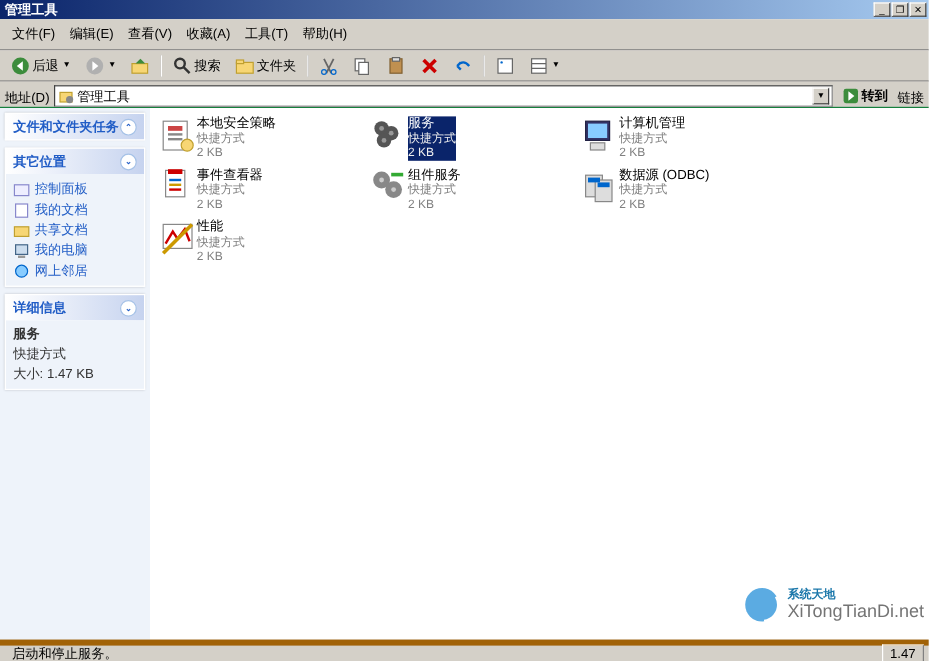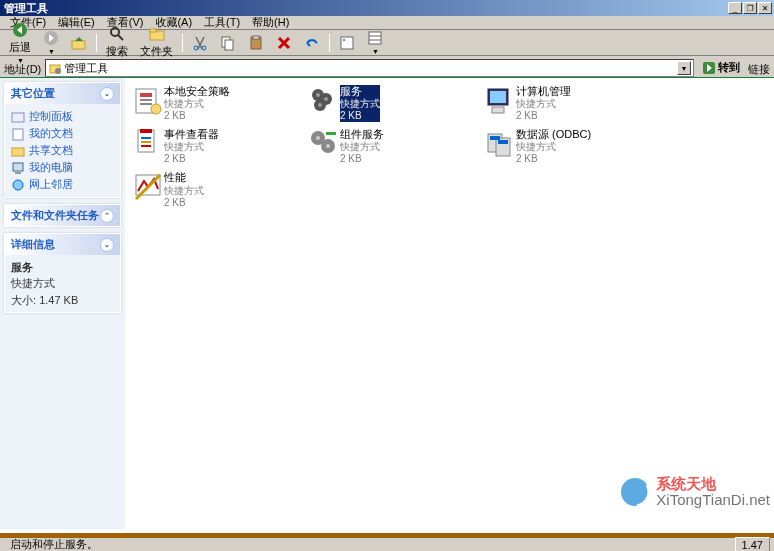--- a/index.html
+++ b/index.html
@@ -1,23 +1,23 @@
 <!DOCTYPE html>
 <html><head>
 <meta charset="utf-8">
 <style>
 * { margin: 0; padding: 0; box-sizing: border-box; font-family: "SimSun", "Microsoft YaHei", Tahoma, sans-serif; font-size: 11px; }
 body { width: 774px; height: 551px; background: #fff; position: relative; overflow: hidden; }
 .titlebar { height: 16px; background: linear-gradient(to right, #0a246a, #a6caf0); color: #fff; display: flex; align-items: center; padding: 0 2px; }
 .titlebar .title { flex: 1; padding-left: 2px; font-weight: bold; }
 .titlebar .wbtn { width: 14px; height: 12px; background: #d4d0c8; border: 1px solid #fff; border-right-color: #404040; border-bottom-color: #404040; margin-left: 1px; font-size: 8px; display: flex; align-items: center; justify-content: center; color: #000; cursor: pointer; }
-.menubar { height: 14px; background: #d4d0c8; display: flex; align-items: center; padding: 0 4px; border-bottom: 1px solid #808080; }
+.menubar { height: 26px; background: #d4d0c8; display: flex; align-items: center; padding: 0 4px; border-bottom: 1px solid #808080; }
 .menubar .menu-item { padding: 2px 6px; cursor: pointer; }
 .toolbar { height: 26px; background: #d4d0c8; display: flex; align-items: center; padding: 0 4px; gap: 2px; border-bottom: 1px solid #808080; }
-.toolbar .tbtn { display: flex; align-items: center; gap: 2px; padding: 2px 4px; cursor: pointer; border: 1px solid transparent; flex-direction: column; }
+.toolbar .tbtn { display: flex; align-items: center; gap: 2px; padding: 2px 4px; cursor: pointer; border: 1px solid transparent; }
 .toolbar .sep { width: 1px; height: 18px; background: #808080; border-right: 1px solid #fff; margin: 0 2px; }
 .toolbar svg { width: 16px; height: 16px; }
 .drop { font-size: 7px; margin-left: 1px; }
 .addressbar { height: 22px; background: #d4d0c8; display: flex; align-items: flex-end; padding: 0 4px; gap: 4px; border-bottom: 1px solid #15803d; }
 .addressbar .lbl { }
 .addressbar .combo { flex: 1; display: flex; align-items: center; background: #fff; border: 1px solid #808080; border-top-color: #404040; border-left-color: #404040; height: 18px; padding: 0 2px; gap: 2px; }
 .addressbar .combo svg { width: 14px; height: 14px; }
 .addressbar .combo input { flex: 1; border: none; outline: none; font-size: 11px; }
 .addressbar .combo .dd { width: 14px; height: 14px; background: #d4d0c8; border: 1px solid #fff; border-right-color: #404040; border-bottom-color: #404040; font-size: 7px; display: flex; align-items: center; justify-content: center; cursor: pointer; }
 .addressbar .gobtn { display: flex; align-items: center; gap: 2px; padding: 2px 4px; cursor: pointer; font-weight: bold; }
@@ -40,21 +40,21 @@
 .item .item-type { color: #808080; font-size: 10px; }
 .item .item-size { color: #808080; font-size: 10px; }
 .item.selected .text-box { background: #0a246a; color: #fff; }
 .item.selected .item-name { color: #fff; }
 .item.selected .item-type { color: #eee; }
 .item.selected .item-size { color: #eee; }
 .statusbar { position: absolute; bottom: 0; left: 0; right: 0; height: 18px; background: #d4d0c8; border-top: 5px solid #a16207; display: flex; align-items: center; padding: 0 4px; }
 .statusbar .cell { border: 1px solid #808080; border-top-color: #fff; border-left-color: #fff; padding: 1px 6px; height: 15px; display: flex; align-items: center; }
 .statusbar .cell.flex { flex: 1; border: none; }
 .watermark { position: absolute; right: 4px; bottom: 20px; display: flex; align-items: center; gap: 4px; opacity: 0.9; pointer-events: none; }
-.watermark .wm-text { font-weight: bold; color: #ef4444; font-size: 15px; line-height: 1; }
+.watermark .wm-text { font-weight: bold; color: #0369a1; font-size: 10px; line-height: 1; }
 .watermark .wm-sub { font-size: 15px; color: #666; }
 </style>
 </head>
 <body>
 
 <div class="titlebar">
   <span class="title">管理工具</span>
   <span class="wbtn">_</span>
   <span class="wbtn">❐</span>
   <span class="wbtn">✕</span>
@@ -172,20 +172,27 @@
   </div>
   <span>链接</span>
 </div>
 
 <div class="main">
 
   <div class="sidepanel">
 
     <div class="panel-section">
       <div class="panel-header">
+        <span>文件和文件夹任务</span>
+        <span class="chev">⌃</span>
+      </div>
+    </div>
+
+    <div class="panel-section">
+      <div class="panel-header">
         <span>其它位置</span>
         <span class="chev">⌄</span>
       </div>
       <div class="panel-body">
         <div class="link-item">
             <svg>
               <rect x="1" y="3" width="12" height="9" fill="#eef" stroke="#88c"></rect>
             </svg>
             <span>控制面板</span>
           </div>
@@ -207,27 +214,20 @@
               <rect x="4" y="11" width="6" height="2" fill="#999"></rect>
             </svg>
             <span>我的电脑</span>
           </div>
         <div class="link-item">
             <svg>
               <circle cx="7" cy="7" r="5" fill="#8cf" stroke="#06c"></circle>
             </svg>
             <span>网上邻居</span>
           </div>
-      </div>
-    </div>
-
-    <div class="panel-section">
-      <div class="panel-header">
-        <span>文件和文件夹任务</span>
-        <span class="chev">⌃</span>
       </div>
     </div>
 
     <div class="panel-section">
       <div class="panel-header">
         <span>详细信息</span>
         <span class="chev">⌄</span>
       </div>
       <div class="panel-body">
         <div class="info-line bold">服务</div>

